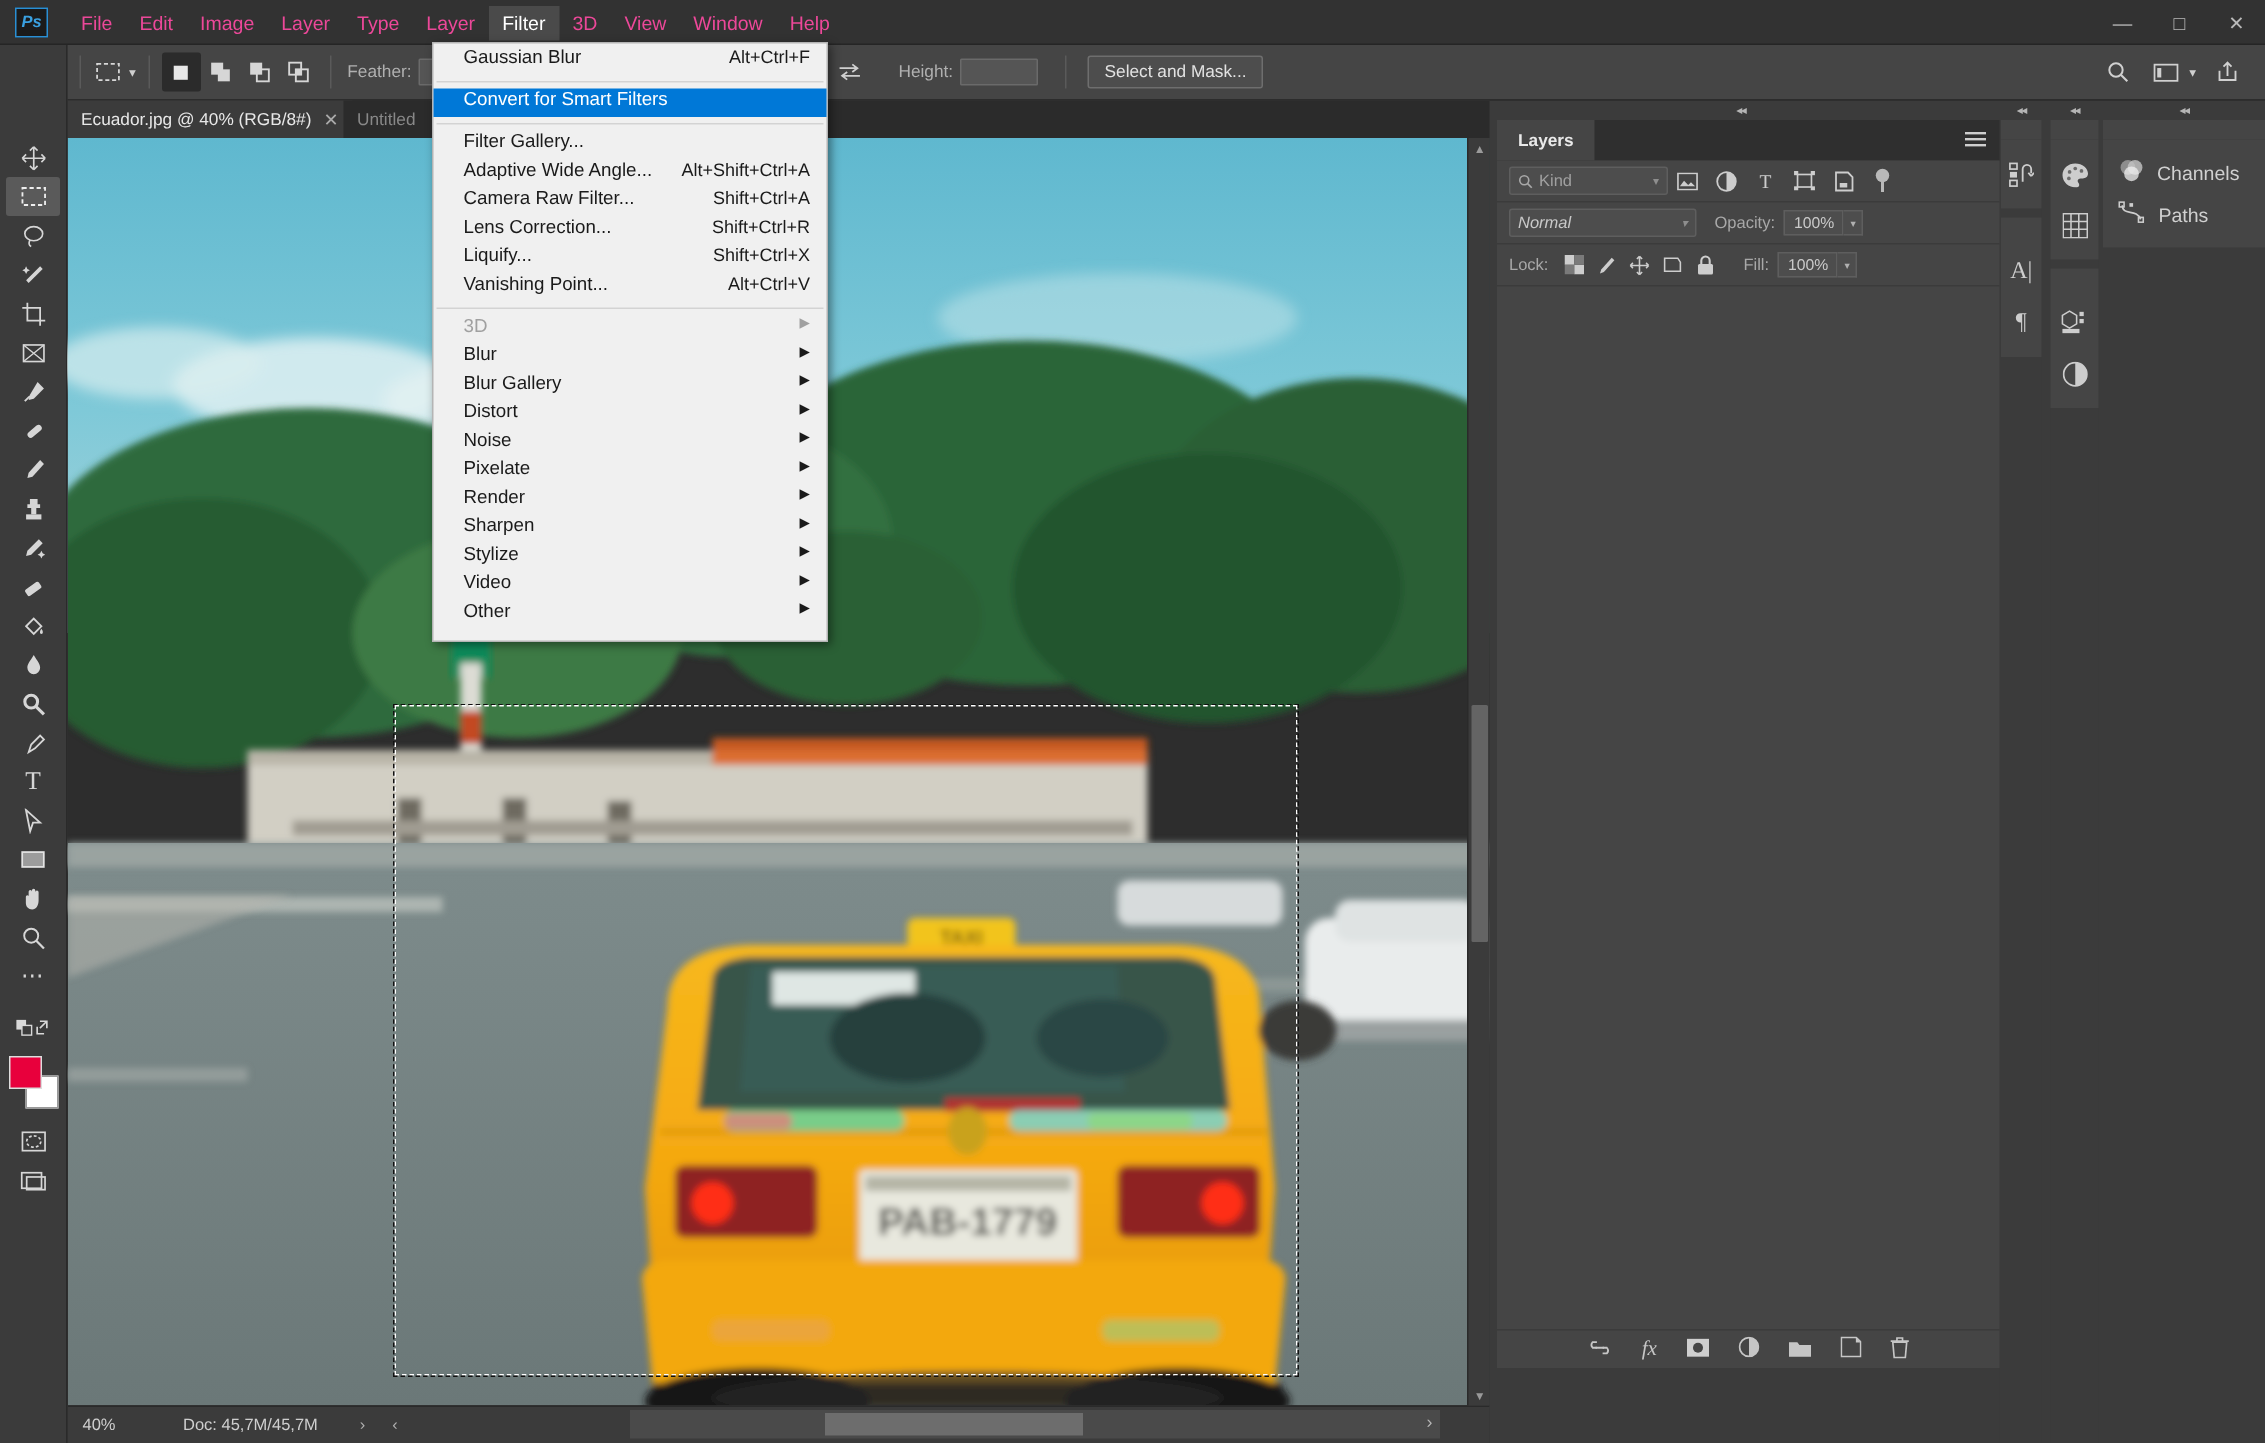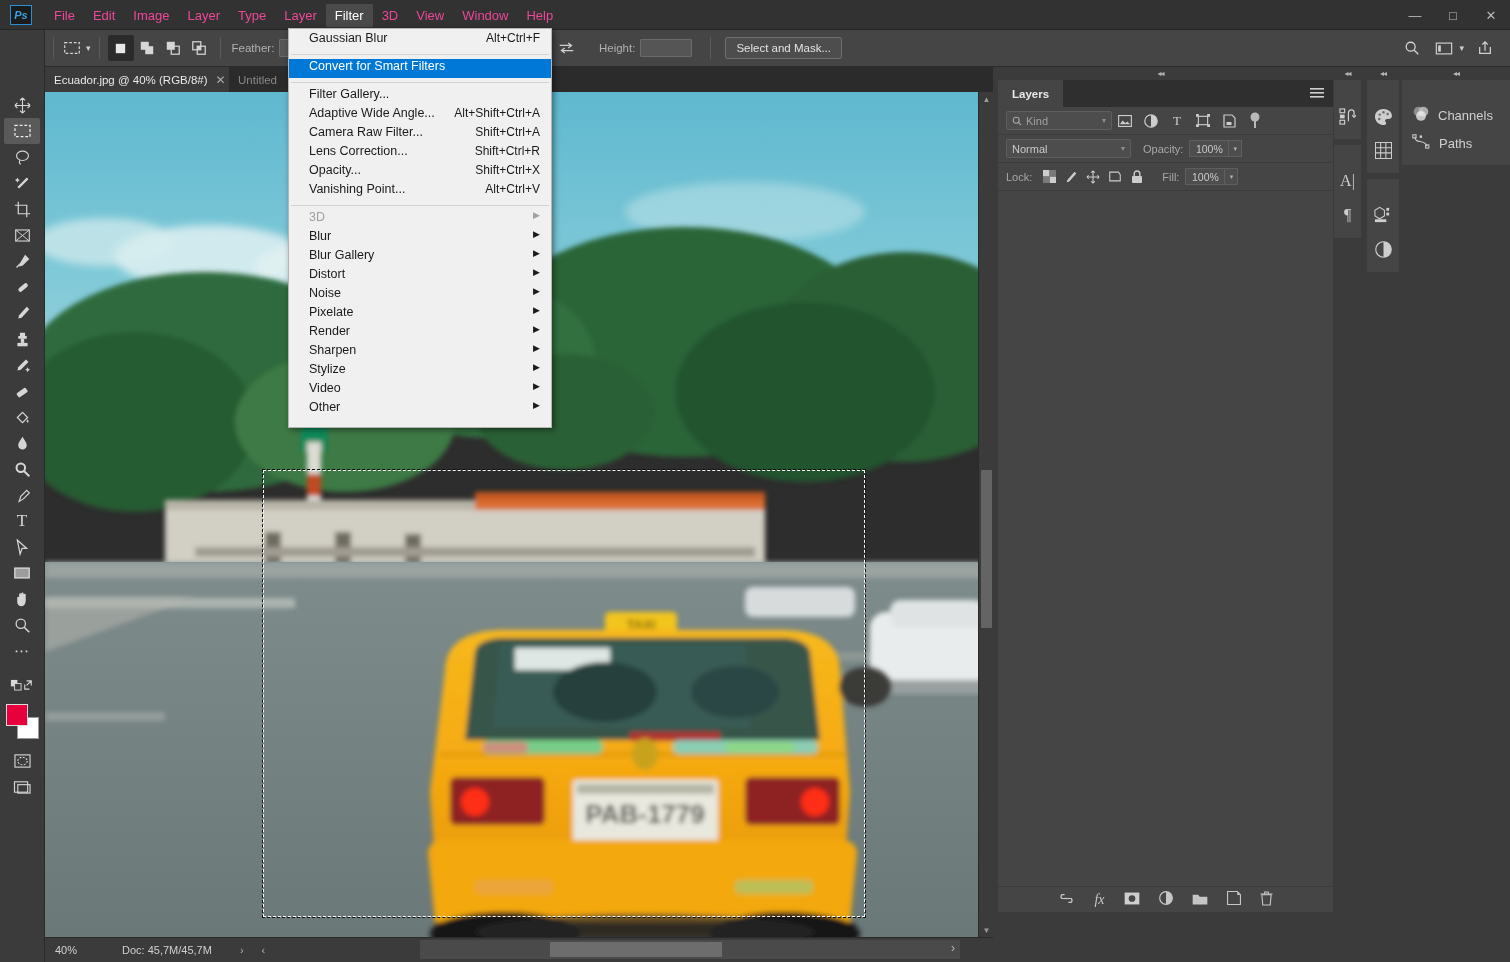--- a/index.html
+++ b/index.html
@@ -100,21 +100,21 @@
   #panel-menu { position:absolute; right:9px; top:8px; color:#cfcfcf; }
   .lp-row { height:28px; background:#454545; display:flex; align-items:center;
      padding:0 8px; border-bottom:1px solid #3b3b3b; }
   .lp-search { width:106px; height:19px; background:#4d4d4d; border:1px solid #5e5e5e;
      border-radius:2px; display:flex; align-items:center; padding:0 5px; gap:4px;
      color:#a0a0a0; font-size:11px; }
   .lp-filter-icon { width:26px; height:20px; display:flex; align-items:center;
      justify-content:center; color:#cdcdcd;}
   .blend-sel { width:125px; height:19px; background:#4d4d4d; border:1px solid #5e5e5e;
      border-radius:2px; display:flex; align-items:center; justify-content:space-between;
-     padding:0 5px; color:#c9c9c9; font-size:11px; }
+     padding:0 5px; color:#c9c9c9; font-size:11px;font-style:italic; }
   .lbl { color:#a8a8a8; font-size:11px; }
   .num-box { width:40px; height:17px; background:#4d4d4d; border:1px solid #5e5e5e;
      display:flex; align-items:center; justify-content:center; color:#c9c9c9; font-size:10.5px;}
   .stepper { width:13px; height:17px; background:#4d4d4d; border:1px solid #5e5e5e;
      border-left:none; display:flex; align-items:center; justify-content:center;
      color:#b0b0b0; font-size:7px; }
   .lock-icon { width:22px; height:20px; display:flex; align-items:center;
      justify-content:center; color:#d2d2d2; }
   #layer-row { height:36px; background:#565656; display:flex; align-items:center;
      padding:0 8px; border-bottom:1px solid #3b3b3b; }
@@ -810,21 +810,21 @@
     </div>
     <div class="mi">
       <span>Camera Raw Filter...</span>
       <span class="sc">Shift+Ctrl+A</span>
     </div>
     <div class="mi">
       <span>Lens Correction...</span>
       <span class="sc">Shift+Ctrl+R</span>
     </div>
     <div class="mi">
-      <span>Opacity...</span>
+      <span>Liquify...</span>
       <span class="sc">Shift+Ctrl+X</span>
     </div>
     <div class="mi">
       <span>Vanishing Point...</span>
       <span class="sc">Alt+Ctrl+V</span>
     </div>
     <div class="msep"></div>
     <div class="mi disabled">
       <span>3D</span>
       <span class="arrow">▶</span>

